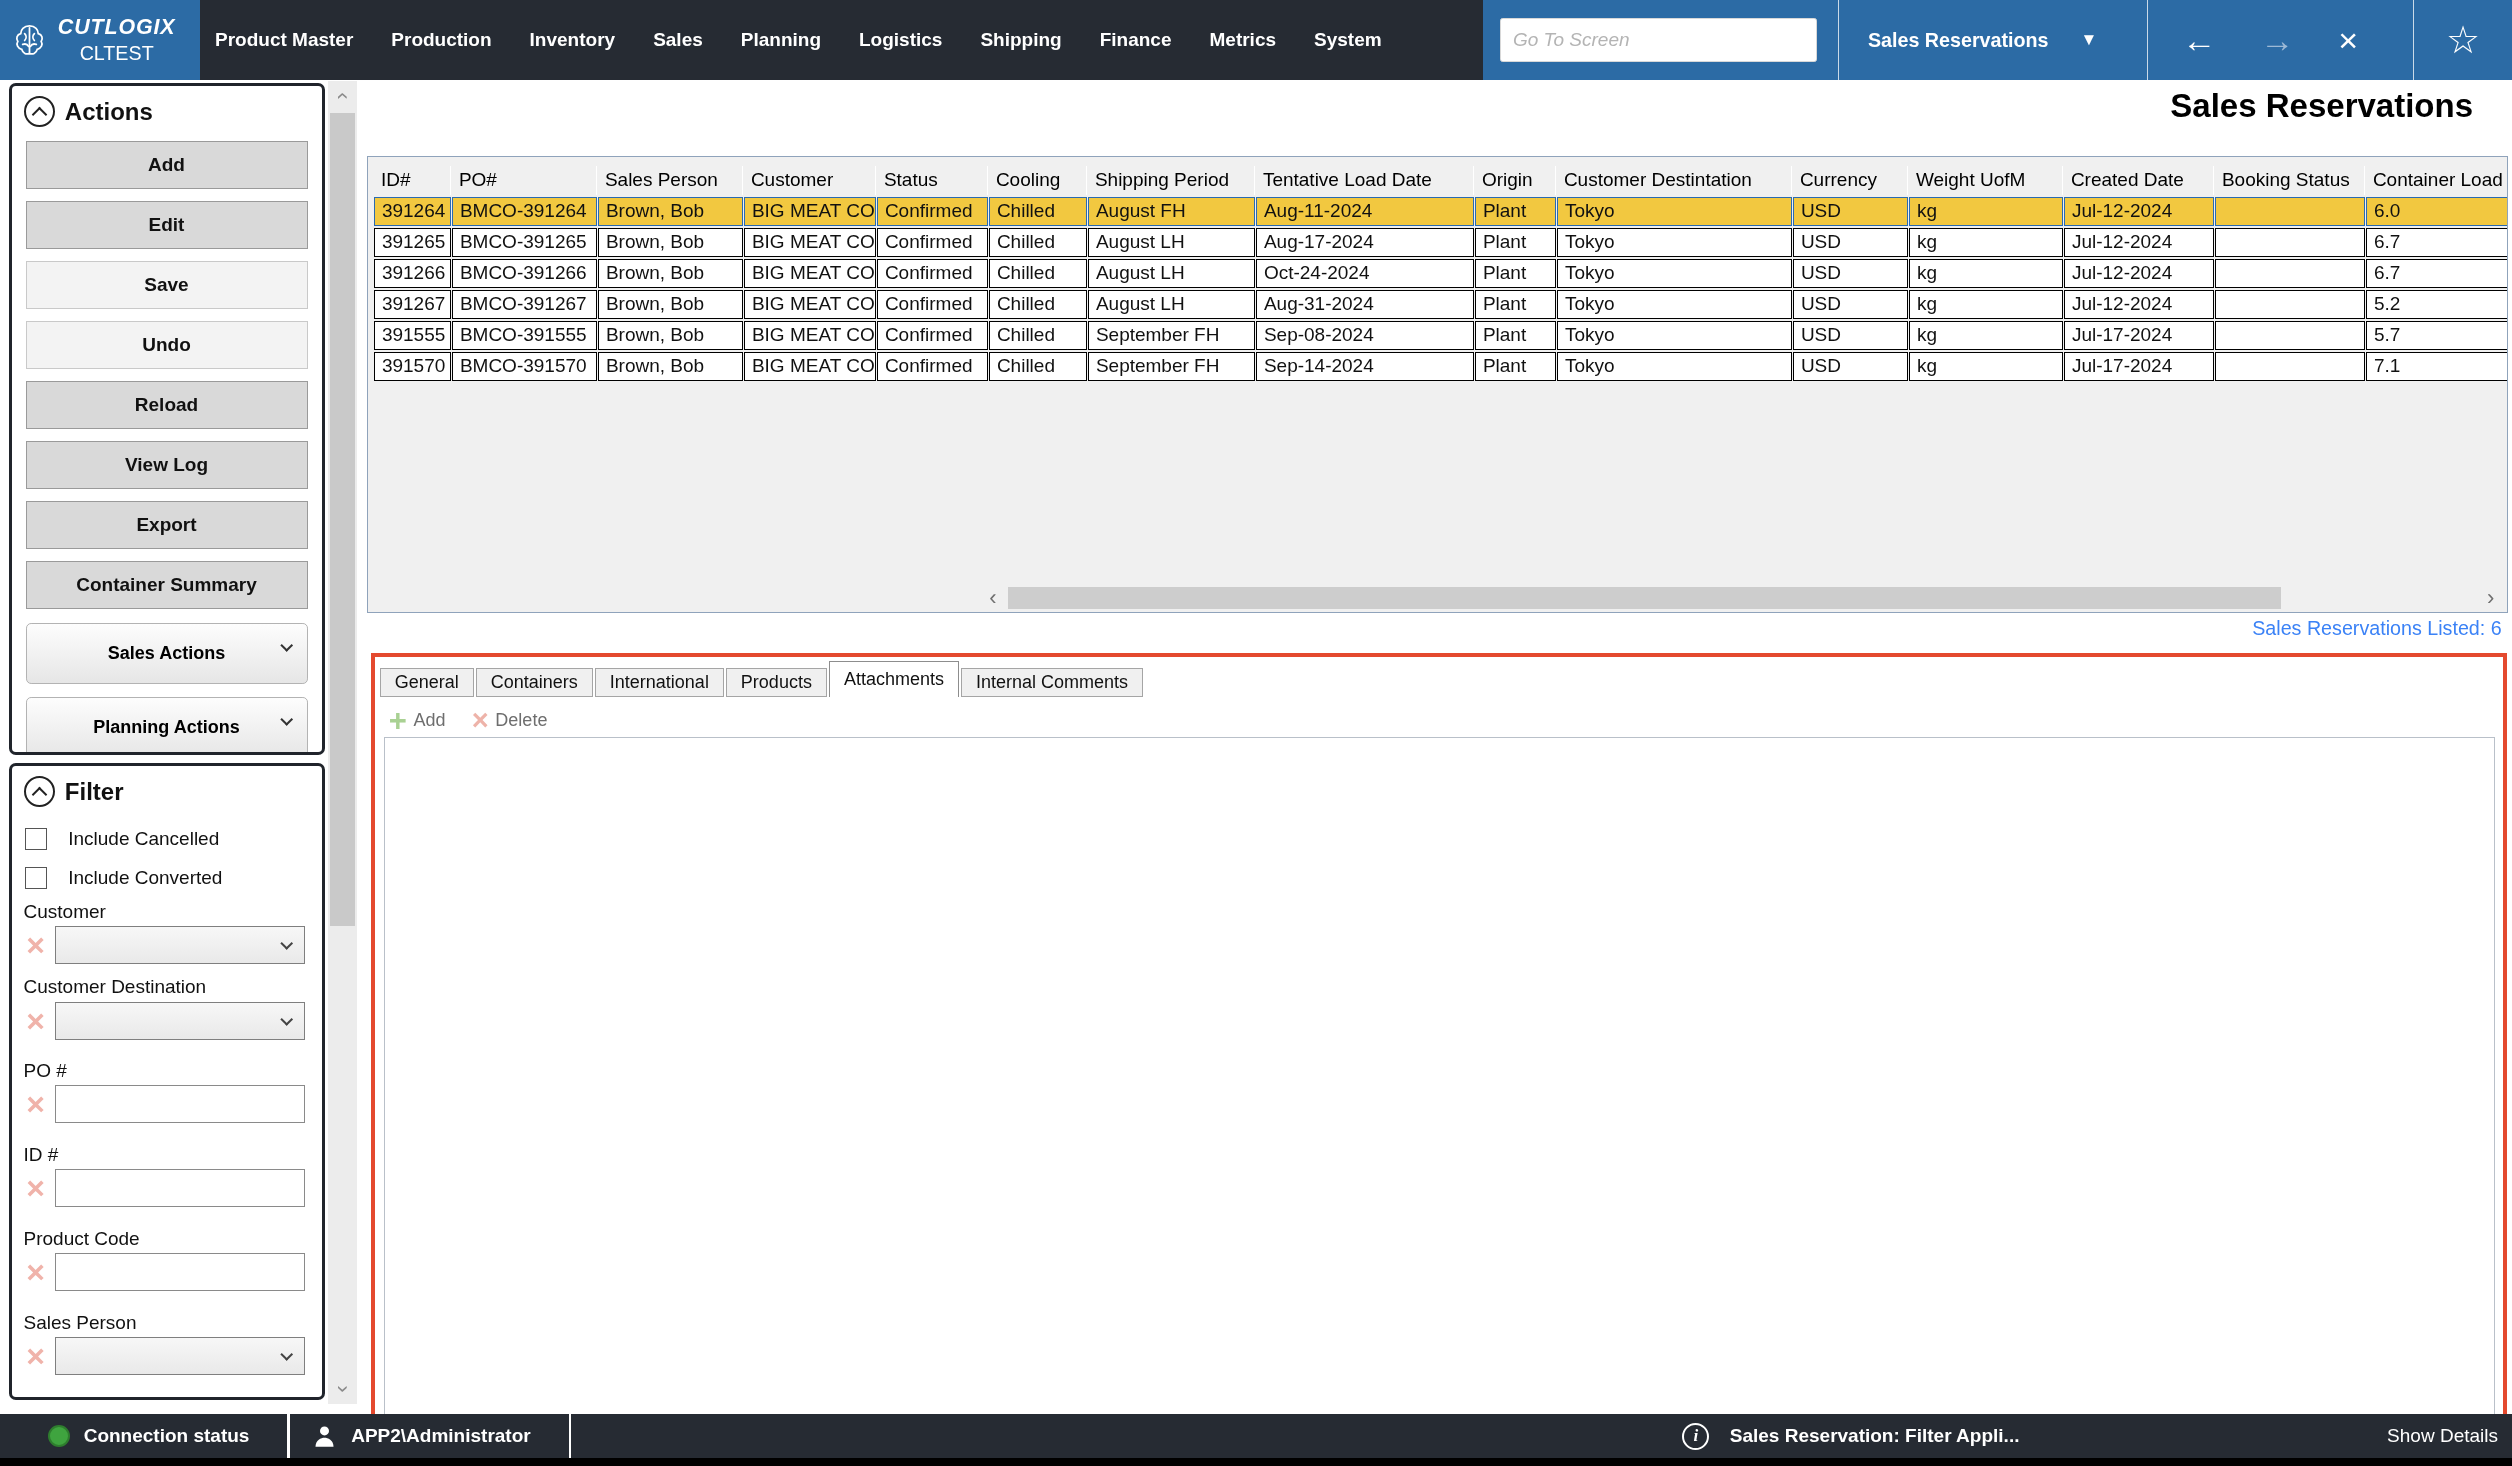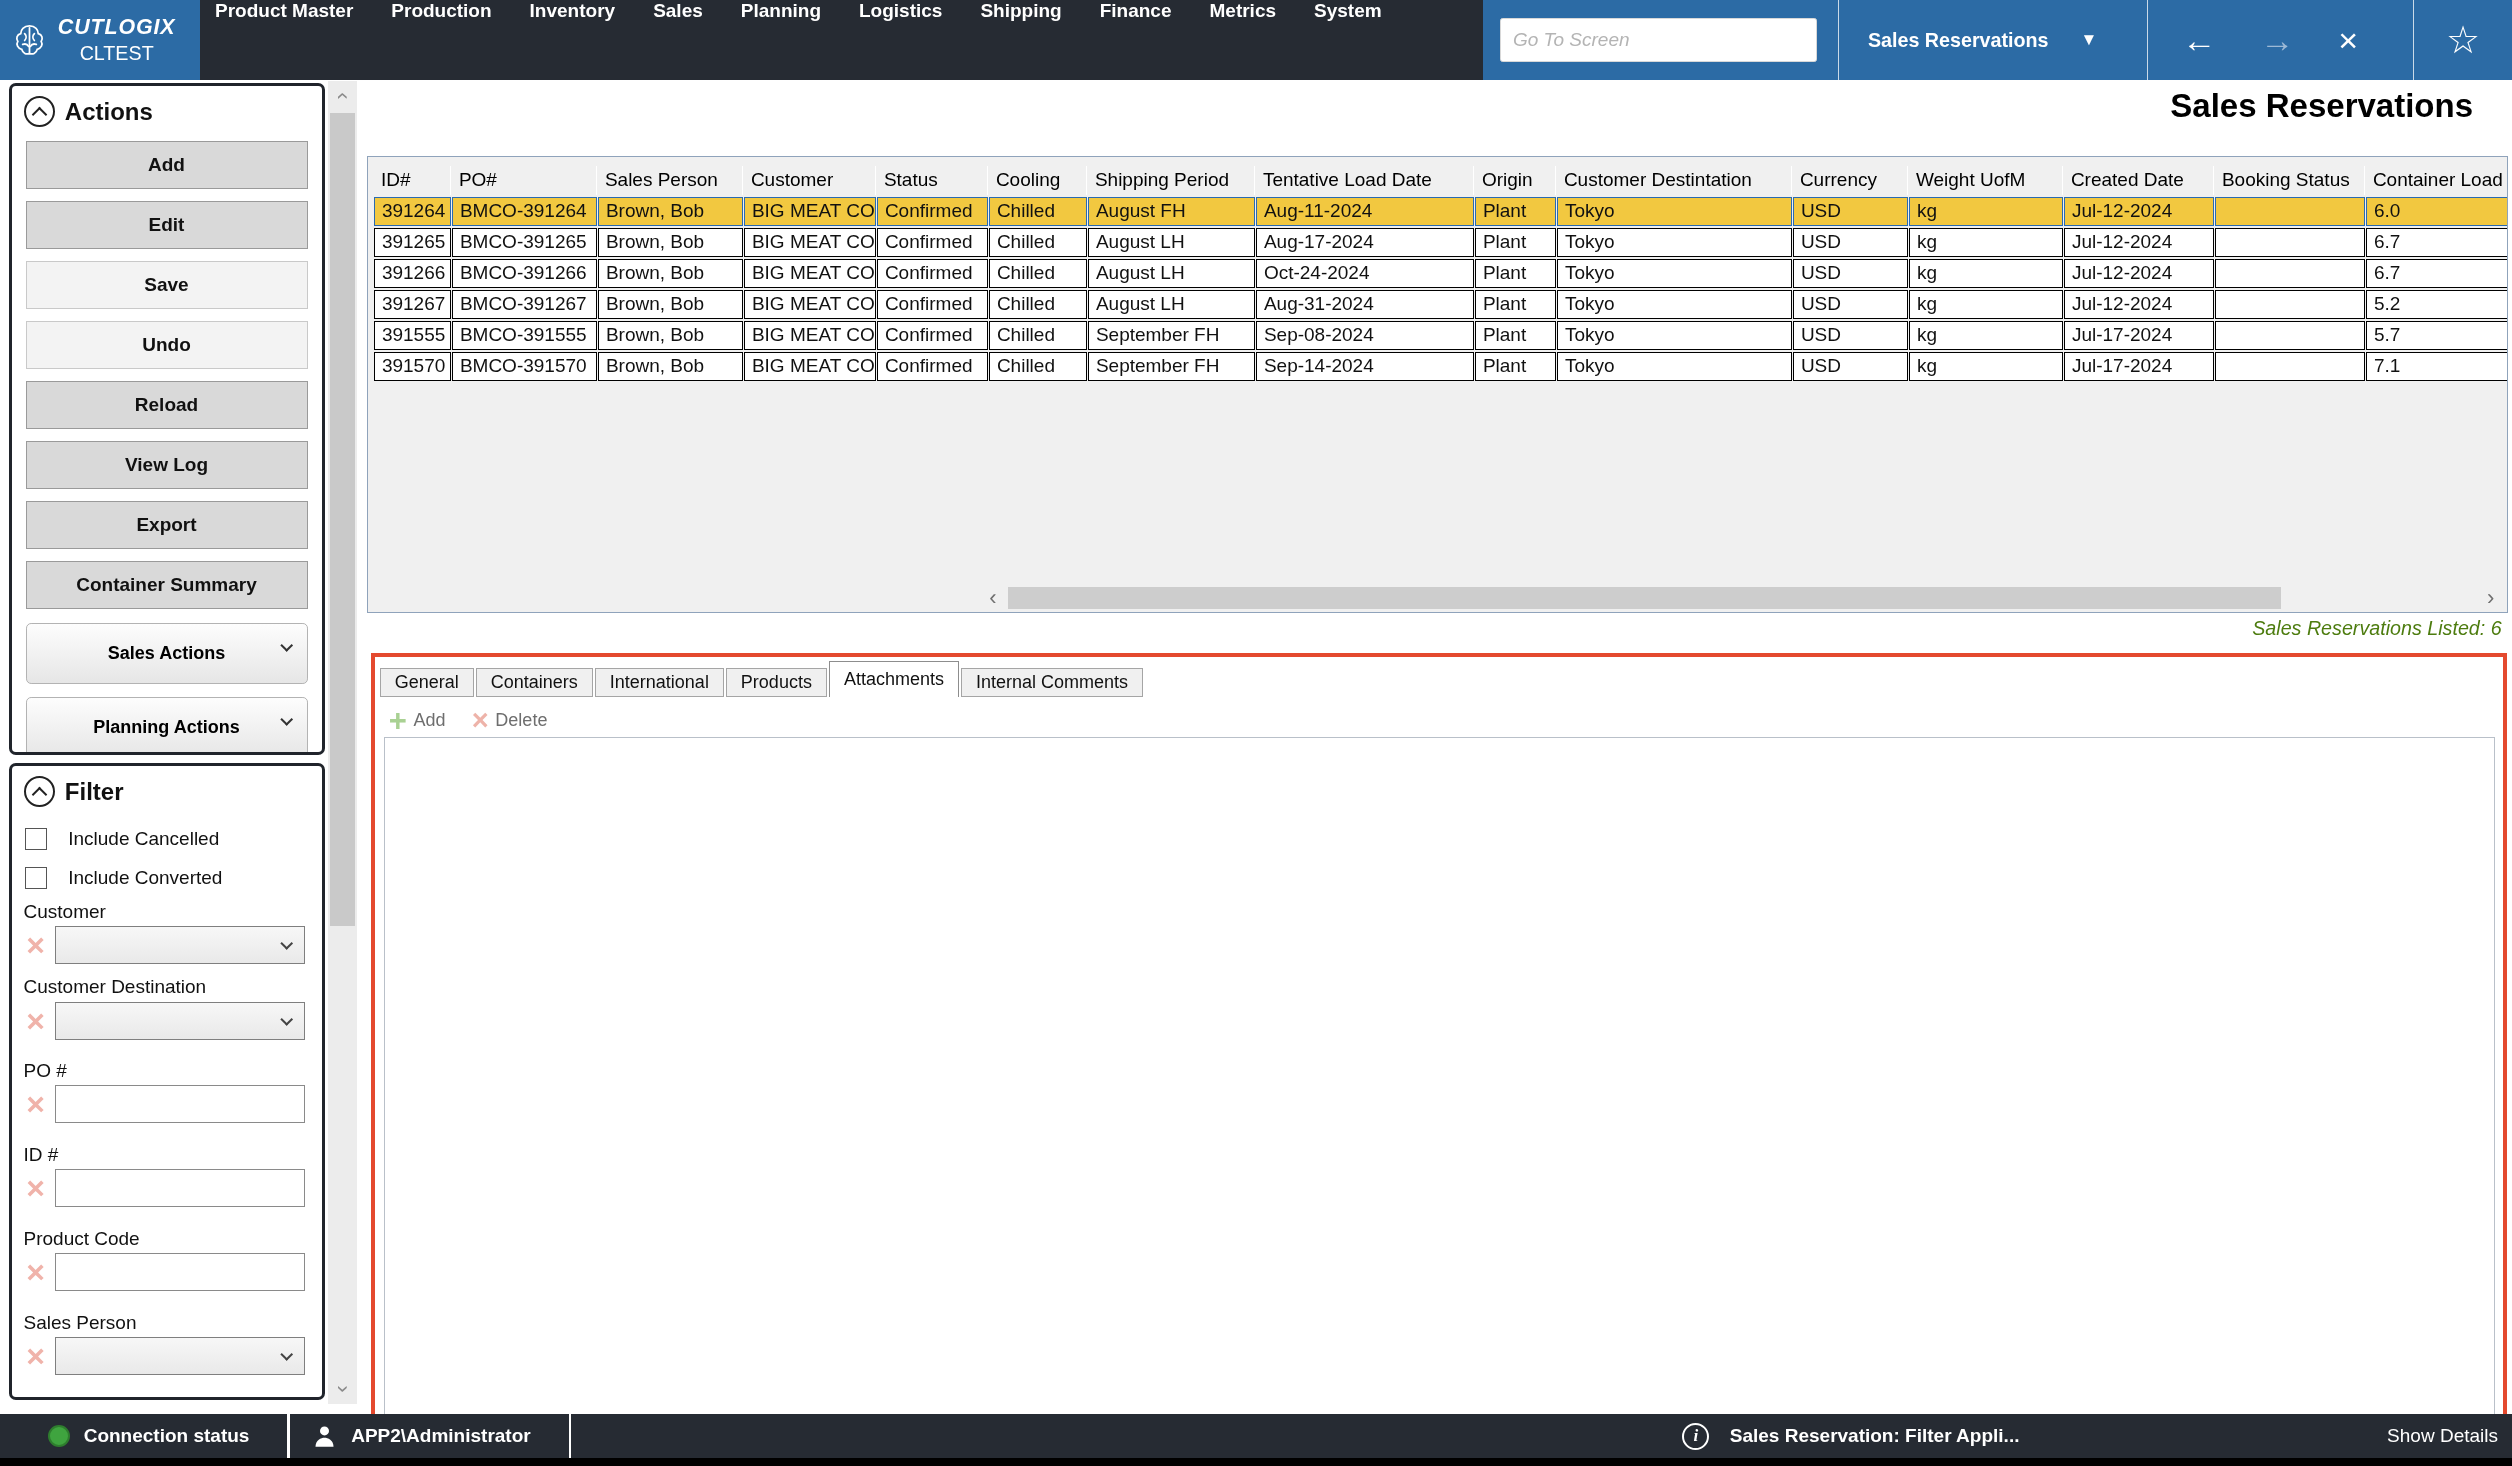--- a/index.html
+++ b/index.html
@@ -9,21 +9,21 @@
     background:#ffffff; font-family:"Liberation Sans", sans-serif; color:#111;
   }
 
   
   .topbar { position:absolute; left:0; top:0; width:2512px; height:80px; background:#262b33; }
   .logo { position:absolute; left:0; top:0; width:200px; height:80px; background:#2c6ba5;
           display:flex; align-items:center; gap:8.5px; padding-left:10.3px; }
   .logo-txt { color:#fff; display:flex; flex-direction:column; align-items:center; }
   .brand { font-weight:bold; font-style:italic; font-size:21.4px; letter-spacing:0.9px; }
   .env { font-size:19.7px; margin-top:1.7px; }
-  .nav { position:absolute; left:215px; top:0; height:80px; display:flex; gap:38px; }
+  .nav { position:absolute; left:215px; top:0; height:80px; display:flex; align-items:center; gap:38px; }
   .nav-item { color:#fff; font-weight:bold; font-size:19px; white-space:nowrap; cursor:default; }
   .topbar-right { position:absolute; left:1483px; right:0; top:0; height:80px; background:#2c6ba5;
                   display:flex; align-items:center; color:#fff; }
   .goto { width:385px; height:44px; margin-left:17px; border:0.9px solid #d8d8d8; border-radius:2.6px;
           font-family:inherit; font-size:19px; font-style:italic; padding:0 12px; color:#0369a1; }
   .goto::placeholder { color:#b4b4b4; font-style:italic; }
   .tr-sec { height:80px; display:flex; align-items:center; }
   .tr-div { width:1.7px; height:80px; background:rgba(255,255,255,0.75); margin-left:20.5px; }
   .screen-select { padding:0 29px; gap:32px; cursor:pointer; }
   .screen-select .lbl { font-weight:bold; font-size:19.7px; white-space:nowrap; }
@@ -82,21 +82,21 @@
                     table-layout:fixed; width:2141px; }
   #grid-box th { font-size:19px; font-weight:normal; text-align:left; height:29px; padding:1.7px 6.8px;
                  color:#000; border-right:1.7px solid #ffffff; white-space:nowrap; overflow:hidden; cursor:pointer; }
   #grid-box td { font-size:19px; background:#fff; border:0.9px solid #000; height:29px; padding:0 6.8px;
                  white-space:nowrap; overflow:hidden; cursor:pointer; }
   #grid-box tr.active td { background:#f2c840; border:1.7px solid #2a6ab0; }
   .hscroll { position:absolute; left:612px; right:3.4px; bottom:1.7px; height:24px; display:flex; align-items:center; }
   .hs-arrow { width:26px; text-align:center; color:#707070; font-size:22px; line-height:24px; cursor:pointer; }
   .hs-track { position:relative; flex:1; height:22px; background:#f0f0f0; }
   .hs-thumb { position:absolute; left:1.7px; top:0; height:22px; width:1273px; background:#cdcdcd; cursor:pointer; }
-  .listed-label { position:absolute; top:617px; right:10.3px; font-size:19.7px; font-style:italic; color:#4d7c0f; }
+  .listed-label { position:absolute; top:617px; right:10.3px; font-size:19.7px; color:#3b82f6; }
 
   
   #detail-panel { position:absolute; left:371px; top:653px; width:2136px; height:948px;
                   border:4.3px solid #e4492e; background:#fff; }
   .tabs { position:absolute; left:5.1px; top:4.3px; display:flex; align-items:flex-end; height:36px; }
   .tab { height:29px; background:#f0f0f0; border:1.7px solid #a5a5a5; margin-right:2.6px; padding:0 13.7px;
          font-size:18px; display:flex; align-items:center; cursor:pointer; white-space:nowrap; }
   .tab.active { height:36px; background:#fff; border:1.7px solid #8d8d8d; border-bottom:none; position:relative; z-index:2; }
   .attach-toolbar { position:absolute; left:13.7px; top:48px; display:flex; align-items:center; gap:26px;
                     font-size:18px; color:#6e6e6e; }

